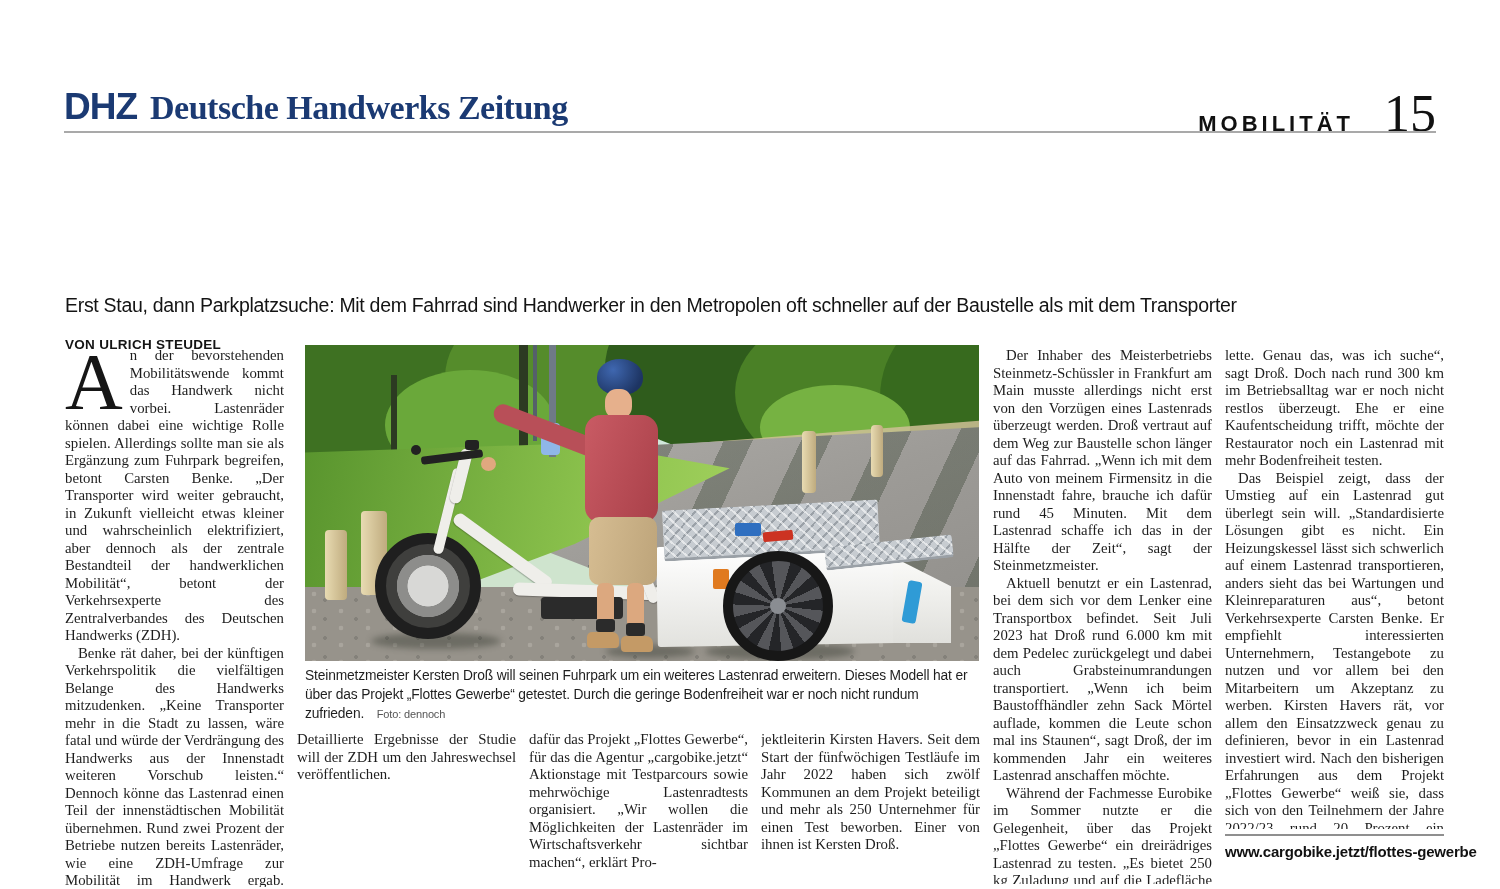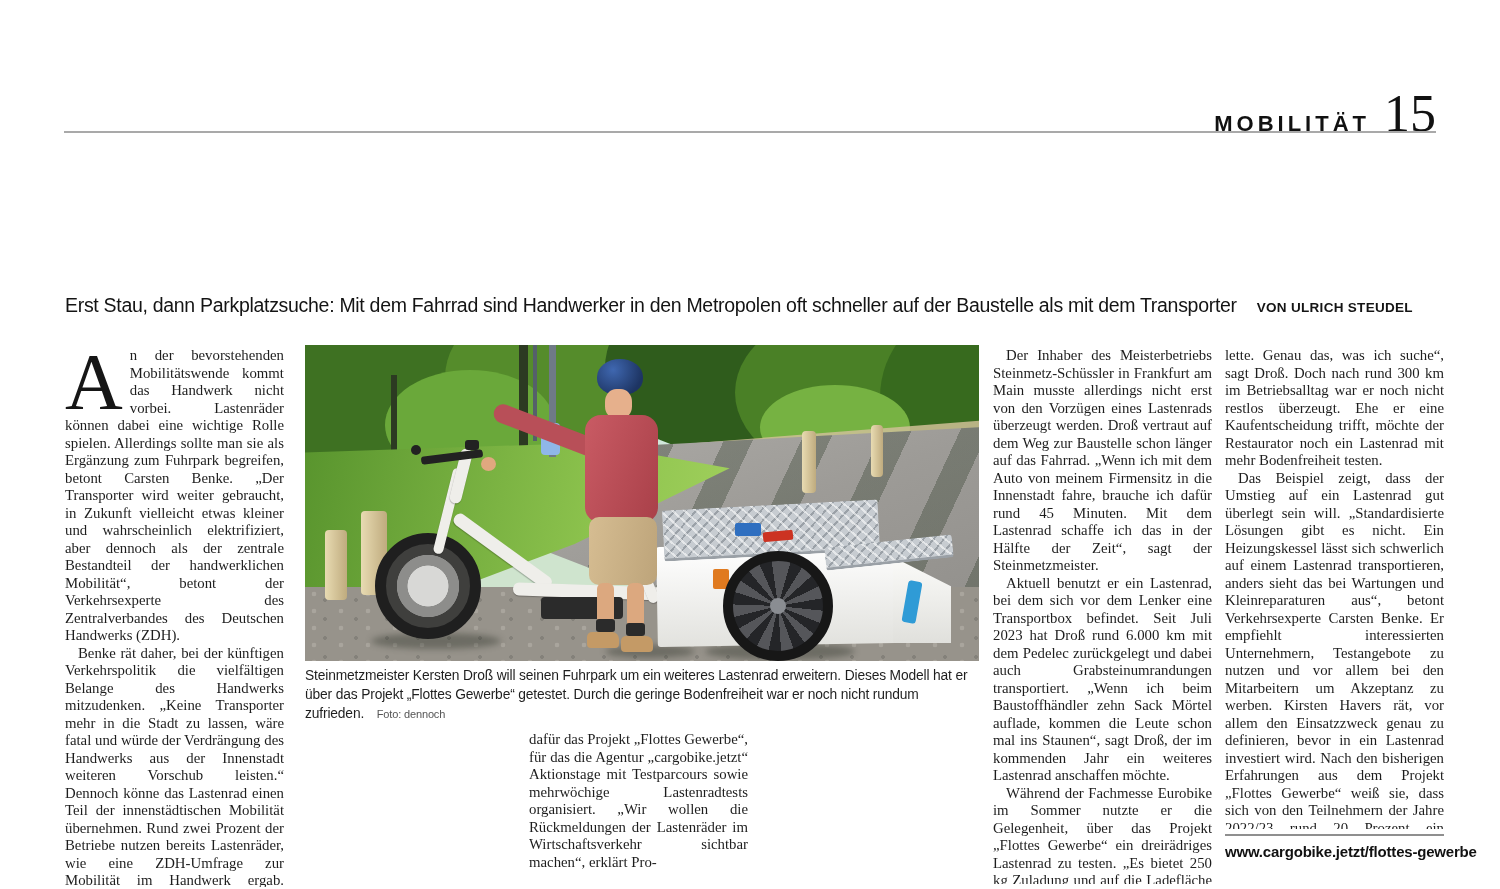--- a/index.html
+++ b/index.html
@@ -4,32 +4,32 @@
 <style>
   html,body{margin:0;padding:0;background:#e8e8e8;}
   .page{position:relative;width:1500px;height:889px;background:#ffffff;margin:0 auto;overflow:hidden;
         font-family:"Liberation Serif",serif;color:#1d1d1d;}
   .abs{position:absolute;}
 
   
   .brand{left:64px;top:86px;display:flex;align-items:baseline;gap:13px;}
   .brand .logo{font-family:"Liberation Sans",sans-serif;font-weight:800;font-size:37px;color:#1b3a73;letter-spacing:-1px;}
   .brand .papername{font-family:"Liberation Serif",serif;font-weight:700;font-size:34px;color:#1b3a73;letter-spacing:-0.5px;}
-  .sectionblock{right:64px;top:84px;display:flex;align-items:baseline;gap:14px;}
+  .sectionblock{right:64px;top:84px;display:flex;align-items:baseline;gap:30px;}
   .section{font-family:"Liberation Sans",sans-serif;font-weight:800;font-size:22px;letter-spacing:4px;color:#111;}
   .pagenum{font-family:"Liberation Serif",serif;font-size:52px;color:#111;}
   .head-rule{left:64px;right:64px;top:131px;height:2px;background:#a9a9a9;}
   .issue{left:64px;top:147px;font-family:"Liberation Sans",sans-serif;font-size:13.5px;color:#1d1d1d;}
   .issue .b{font-weight:700;}
   .issue .m{color:#3c3c3c;}
 
   
   .headline{left:62px;top:218px;width:1250px;font-family:"Liberation Serif",serif;font-weight:700;
             font-size:57px;line-height:60px;letter-spacing:-1px;color:#0a0a0a;margin:0;}
-  .deck{left:65px;top:294px;width:1375px;display:flex;align-items:baseline;gap:20px;}
+  .deck{left:65px;top:294px;width:1375px;display:flex;align-items:baseline;gap:20px;flex-direction:column;}
   .subhead{font-family:"Liberation Sans",sans-serif;font-size:19.5px;letter-spacing:-0.3px;color:#141414;}
   .byline{font-family:"Liberation Sans",sans-serif;font-size:13.5px;font-weight:700;letter-spacing:0.3px;color:#141414;white-space:nowrap;}
 
   
   .col{font-size:14.8px;line-height:17.5px;text-align:justify;overflow:hidden;hyphens:auto;}
   .col p{margin:0;}
   .col p.ind{text-indent:13px;}
   .c1{left:65px;top:347px;width:219px;height:540px;}
   .c2{left:297px;top:731px;width:219px;height:152px;}
   .c3{left:529px;top:731px;width:219px;height:152px;}
@@ -95,20 +95,24 @@
   
   .caption{left:305px;top:666px;width:674px;font-family:"Liberation Sans",sans-serif;
            font-size:13.8px;line-height:19px;letter-spacing:-0.15px;color:#1f1f1f;}
   .credit{font-size:11px;color:#555;margin-left:9px;}
 </style>
 </head>
 <body>
 
 <div class="page">
 
+  <div class="abs brand">
+    <span class="logo">DHZ</span>
+    <span class="papername">Deutsche Handwerks Zeitung</span>
+  </div>
   <div class="abs sectionblock">
     <span class="section">MOBILITÄT</span>
     <span class="pagenum">15</span>
   </div>
   <div class="abs head-rule"></div>
 
   <div class="abs deck">
     <span class="subhead">Erst Stau, dann Parkplatzsuche: Mit dem Fahrrad sind Handwerker in den Metropolen oft schneller auf der Baustelle als mit dem Transporter</span>
     <span class="byline">VON ULRICH STEUDEL</span>
   </div>
@@ -184,23 +188,27 @@
     <div class="abs boot" style="left:282px;top:287px;width:32px;height:16px;"></div>
     <div class="abs boot" style="left:316px;top:291px;width:32px;height:16px;"></div>
   </figure>
 
   <div class="abs caption">
     <span>Steinmetzmeister Kersten Droß will seinen Fuhrpark um ein weiteres Lastenrad erweitern. Dieses Modell hat er über das Projekt „Flottes Gewerbe“ getestet. Durch die geringe Bodenfreiheit war er noch nicht rundum zufrieden.</span>
     <span class="credit">Foto: dennoch</span>
   </div>
 
   <div class="abs col c2">
+    <p>Detaillierte Ergebnisse der Studie will der ZDH um den Jahreswechsel veröffentlichen.</p>
   </div>
   <div class="abs col c3">
-    <p>dafür das Projekt „Flottes Gewerbe“, für das die Agentur „cargobike.jetzt“ Aktionstage mit Testparcours sowie mehrwöchige Lastenradtests organisiert. „Wir wollen die Rückmeldungen der Lastenräder im Wirtschaftsverkehr sichtbar machen“, erklärt Pro-</p>
+    <p>dafür das Projekt „Flottes Gewerbe“, für das die Agentur „cargobike.jetzt“ Aktionstage mit Testparcours sowie mehrwöchige Lastenradtests organisiert. „Wir wollen die Möglichkeiten der Lastenräder im Wirtschaftsverkehr sichtbar machen“, erklärt Pro-</p>
+  </div>
+  <div class="abs col c4">
+    <p>jektleiterin Kirsten Havers. Seit dem Start der fünfwöchigen Testläufe im Jahr 2022 haben sich zwölf Kommunen an dem Projekt beteiligt und mehr als 250 Unternehmer für einen Test beworben. Einer von ihnen ist Kersten Droß.</p>
   </div>
 
   <div class="abs col c5">
     <p class="ind">Der Inhaber des Meisterbetriebs Steinmetz-Schüssler in Frankfurt am Main musste allerdings nicht erst von den Vorzügen eines Lastenrads überzeugt werden. Droß vertraut auf dem Weg zur Baustelle schon länger auf das Fahrrad. „Wenn ich mit dem Auto von meinem Firmensitz in die Innenstadt fahre, brauche ich dafür rund 45 Minuten. Mit dem Lastenrad schaffe ich das in der Hälfte der Zeit“, sagt der Steinmetzmeister.</p>
     <p class="ind">Aktuell benutzt er ein Lastenrad, bei dem sich vor dem Lenker eine Transportbox befindet. Seit Juli 2023 hat Droß rund 6.000 km mit dem Pedelec zurückgelegt und dabei auch Grabsteinumrandungen transportiert. „Wenn ich beim Baustoffhändler zehn Sack Mörtel auflade, kommen die Leute schon mal ins Staunen“, sagt Droß, der im kommenden Jahr ein weiteres Lastenrad anschaffen möchte.</p>
     <p class="ind">Während der Fachmesse Eurobike im Sommer nutzte er die Gelegenheit, über das Projekt „Flottes Gewerbe“ ein dreirädriges Lastenrad zu testen. „Es bietet 250 kg Zuladung und auf die Ladefläche passt eine Europa-</p>
   </div>
 
   <div class="abs col c6">
     <p>lette. Genau das, was ich suche“, sagt Droß. Doch nach rund 300 km im Betriebsalltag war er noch nicht restlos überzeugt. Ehe er eine Kaufentscheidung trifft, möchte der Restaurator noch ein Lastenrad mit mehr Bodenfreiheit testen.</p>

